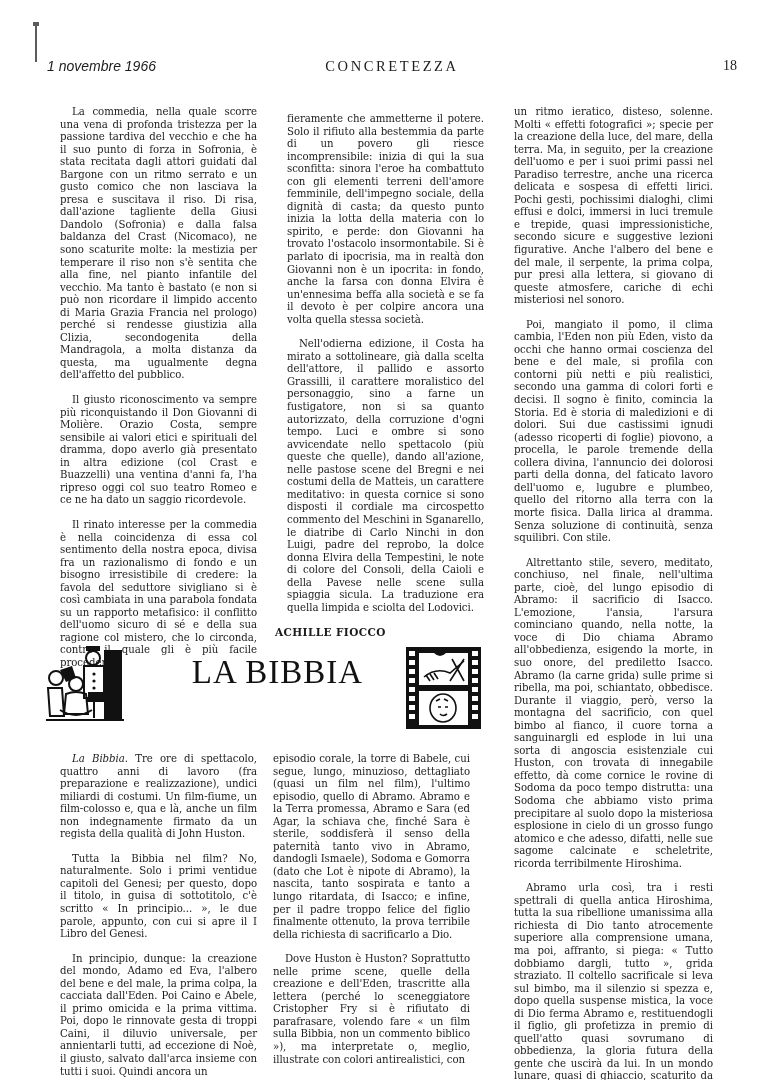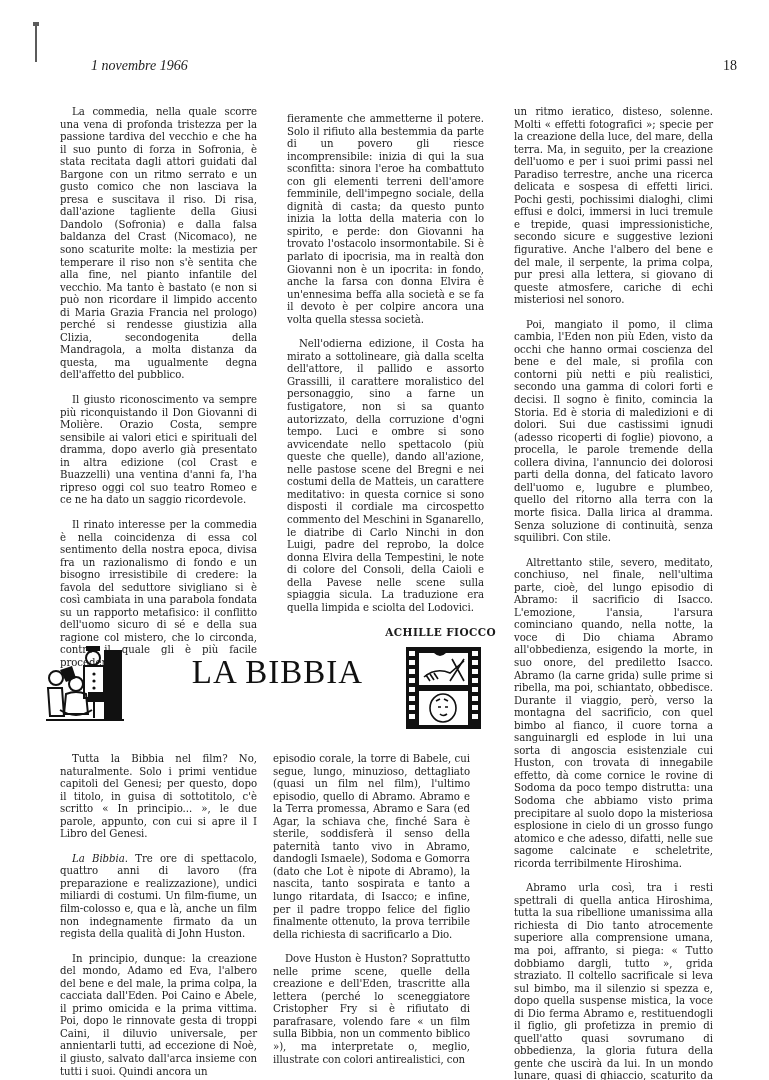--- a/index.html
+++ b/index.html
@@ -13,21 +13,21 @@
     background: #333; opacity: .8;
   }
   .margin-mark::before {
     content: ""; position: absolute; left: -2px; top: 0; width: 6px; height: 4px; background:#333;
   }
   .header {
     position: absolute; top: 58px; left: 47px; width: 690px; height: 22px;
   }
   .hdr-date {
     position: absolute; left: 0; top: 0;
-    font-family: Liberation Serif, serif; font-style: italic; font-size: 14px; margin-left: 44px;
+    font-family: Liberation Sans, sans-serif; font-style: italic; font-size: 14px;
   }
   .hdr-title {
     position: absolute; left: 0; right: 0; top: 0; text-align: center;
     font-family: "Liberation Serif", serif; font-size: 14.5px; letter-spacing: 2.6px;
   }
   .hdr-page {
     position: absolute; right: 0; top: 0;
     font-family: "Liberation Serif", serif; font-size: 14px;
   }
 
@@ -38,40 +38,41 @@
   }
   .col p { margin: 12px; text-indent: 12px; }
   .col p.noindent { text-indent: 0; }
   .col1 { left: 48px; top: 94px; }
   .col2 { left: 275px; top: 101px; }
   .col3 { left: 502px; top: 94px; width: 223px; }
   .col4 { left: 48px; top: 741px; }
   .col5 { left: 261px; top: 741px; }
 
   .signature {
-    text-align: right; font-weight: bold; font-size: 10.5px; letter-spacing: .4px;
+    text-align: left; font-weight: bold; font-size: 10.5px; letter-spacing: .4px;
     margin-top: 6px; font-family: "DejaVu Serif", serif;
   }
 
   .headline {
     position: absolute; left: 150px; top: 654px; width: 255px; text-align: center;
     font-family: "Liberation Serif", serif; font-size: 33px; letter-spacing: 1px;
     color: #111;
   }
   .illus-left { position: absolute; left: 46px; top: 644px; width: 78px; height: 80px; }
   .illus-right { position: absolute; left: 406px; top: 647px; width: 75px; height: 82px; }
   i { font-style: italic; }
 </style>
 </head>
 <body>
 
 <div class="margin-mark"></div>
 
 <div class="header">
   <span class="hdr-date">1 novembre 1966</span>
+  <span class="hdr-title">CONCRETEZZA</span>
   <span class="hdr-page">18</span>
 </div>
 
 <div class="col col1">
   <p>La commedia, nella quale scorre una vena di profonda tristezza per la passione tardiva del vecchio e che ha il suo punto di forza in Sofronia, è stata recitata dagli attori guidati dal Bargone con un ritmo serrato e un gusto comico che non lasciava la presa e suscitava il riso. Di risa, dall'azione tagliente della Giusi Dandolo (Sofronia) e dalla falsa baldanza del Crast (Nicomaco), ne sono scaturite molte: la mestizia per temperare il riso non s'è sentita che alla fine, nel pianto infantile del vecchio. Ma tanto è bastato (e non si può non ricordare il limpido accento di Maria Grazia Francia nel prologo) perché si rendesse giustizia alla Clizia, secondogenita della Mandragola, a molta distanza da questa, ma ugualmente degna dell'affetto del pubblico.</p>
   <p>Il giusto riconoscimento va sempre più riconquistando il Don Giovanni di Molière. Orazio Costa, sempre sensibile ai valori etici e spirituali del dramma, dopo averlo già presentato in altra edizione (col Crast e Buazzelli) una ventina d'anni fa, l'ha ripreso oggi col suo teatro Romeo e ce ne ha dato un saggio ricordevole.</p>
   <p>Il rinato interesse per la commedia è nella coincidenza di essa col sentimento della nostra epoca, divisa fra un razionalismo di fondo e un bisogno irresistibile di credere: la favola del seduttore sivigliano si è così cambiata in una parabola fondata su un rapporto metafisico: il conflitto dell'uomo sicuro di sé e della sua ragione col mistero, che lo circonda, contro il quale gli è più facile procedere</p>
 </div>
 
 <div class="col col2">
@@ -139,21 +140,21 @@
       <path d="M18 30 Q30 20 44 26 L58 14"></path>
       <path d="M20 28 L24 34 M24 27 L28 33 M28 26 L32 32"></path>
       <path d="M46 12 L58 34 M58 12 L44 34"></path>
       <ellipse cx="37" cy="61" rx="13" ry="14"></ellipse>
       <path d="M30 54 L34 52 M38 52 L42 54 M32 60 L35 60 M39 60 L42 60 M34 67 Q37 70 41 67"></path>
     </g>
   </svg>
 </div>
 
 <div class="col col4">
+  <p><i>La Bibbia</i><span>. Tre ore di spettacolo, quattro anni di lavoro (fra preparazione e realizzazione), undici miliardi di costumi. Un film-fiume, un film-colosso e, qua e là, anche un film non indegnamente firmato da un regista della qualità di John Huston.</span></p>
   <p>Tutta la Bibbia nel film? No, naturalmente. Solo i primi ventidue capitoli del Genesi; per questo, dopo il titolo, in guisa di sottotitolo, c'è scritto « In principio... », le due parole, appunto, con cui si apre il I Libro del Genesi.</p>
-  <p><i>La Bibbia</i><span>. Tre ore di spettacolo, quattro anni di lavoro (fra preparazione e realizzazione), undici miliardi di costumi. Un film-fiume, un film-colosso e, qua e là, anche un film non indegnamente firmato da un regista della qualità di John Huston.</span></p>
   <p>In principio, dunque: la creazione del mondo, Adamo ed Eva, l'albero del bene e del male, la prima colpa, la cacciata dall'Eden. Poi Caino e Abele, il primo omicida e la prima vittima. Poi, dopo le rinnovate gesta di troppi Caini, il diluvio universale, per annientarli tutti, ad eccezione di Noè, il giusto, salvato dall'arca insieme con tutti i suoi. Quindi ancora un</p>
 </div>
 
 <div class="col col5">
   <p class="noindent">episodio corale, la torre di Babele, cui segue, lungo, minuzioso, dettagliato (quasi un film nel film), l'ultimo episodio, quello di Abramo. Abramo e la Terra promessa, Abramo e Sara (ed Agar, la schiava che, finché Sara è sterile, soddisferà il senso della paternità tanto vivo in Abramo, dandogli Ismaele), Sodoma e Gomorra (dato che Lot è nipote di Abramo), la nascita, tanto sospirata e tanto a lungo ritardata, di Isacco; e infine, per il padre troppo felice del figlio finalmente ottenuto, la prova terribile della richiesta di sacrificarlo a Dio.</p>
   <p>Dove Huston è Huston? Soprattutto nelle prime scene, quelle della creazione e dell'Eden, trascritte alla lettera (perché lo sceneggiatore Cristopher Fry si è rifiutato di parafrasare, volendo fare « un film sulla Bibbia, non un commento biblico »), ma interpretate o, meglio, illustrate con colori antirealistici, con</p>
 </div>
 
 </body></html>

